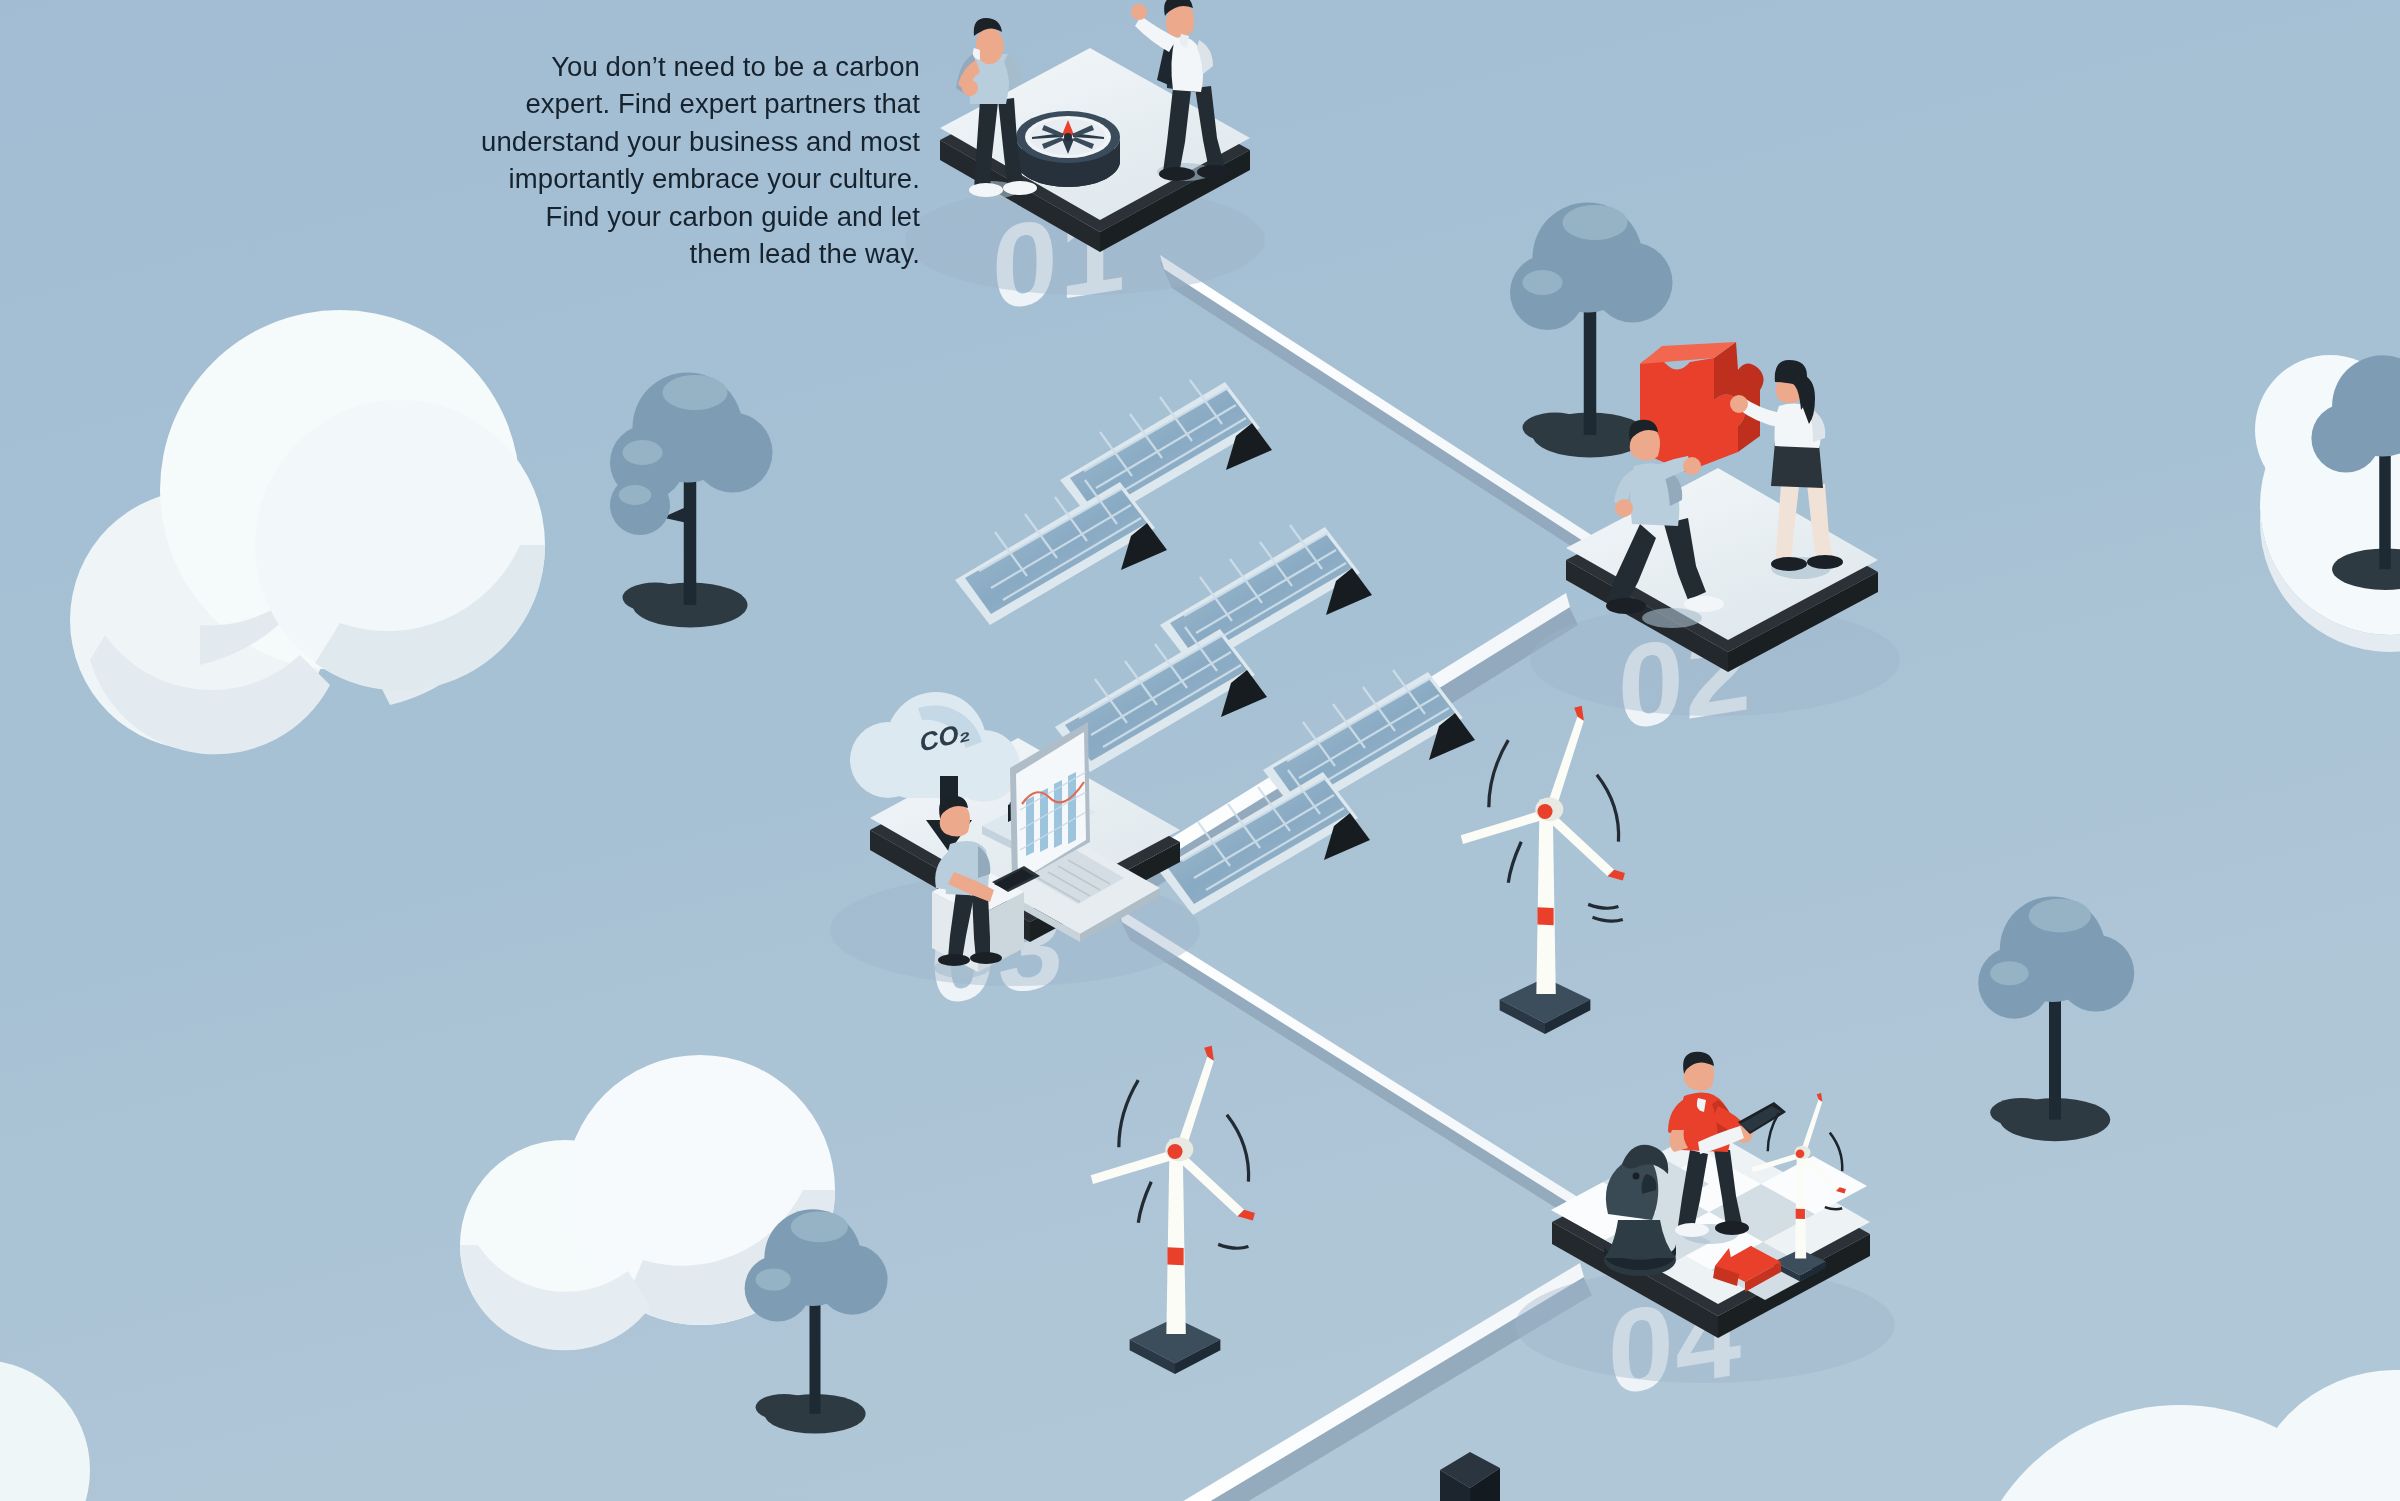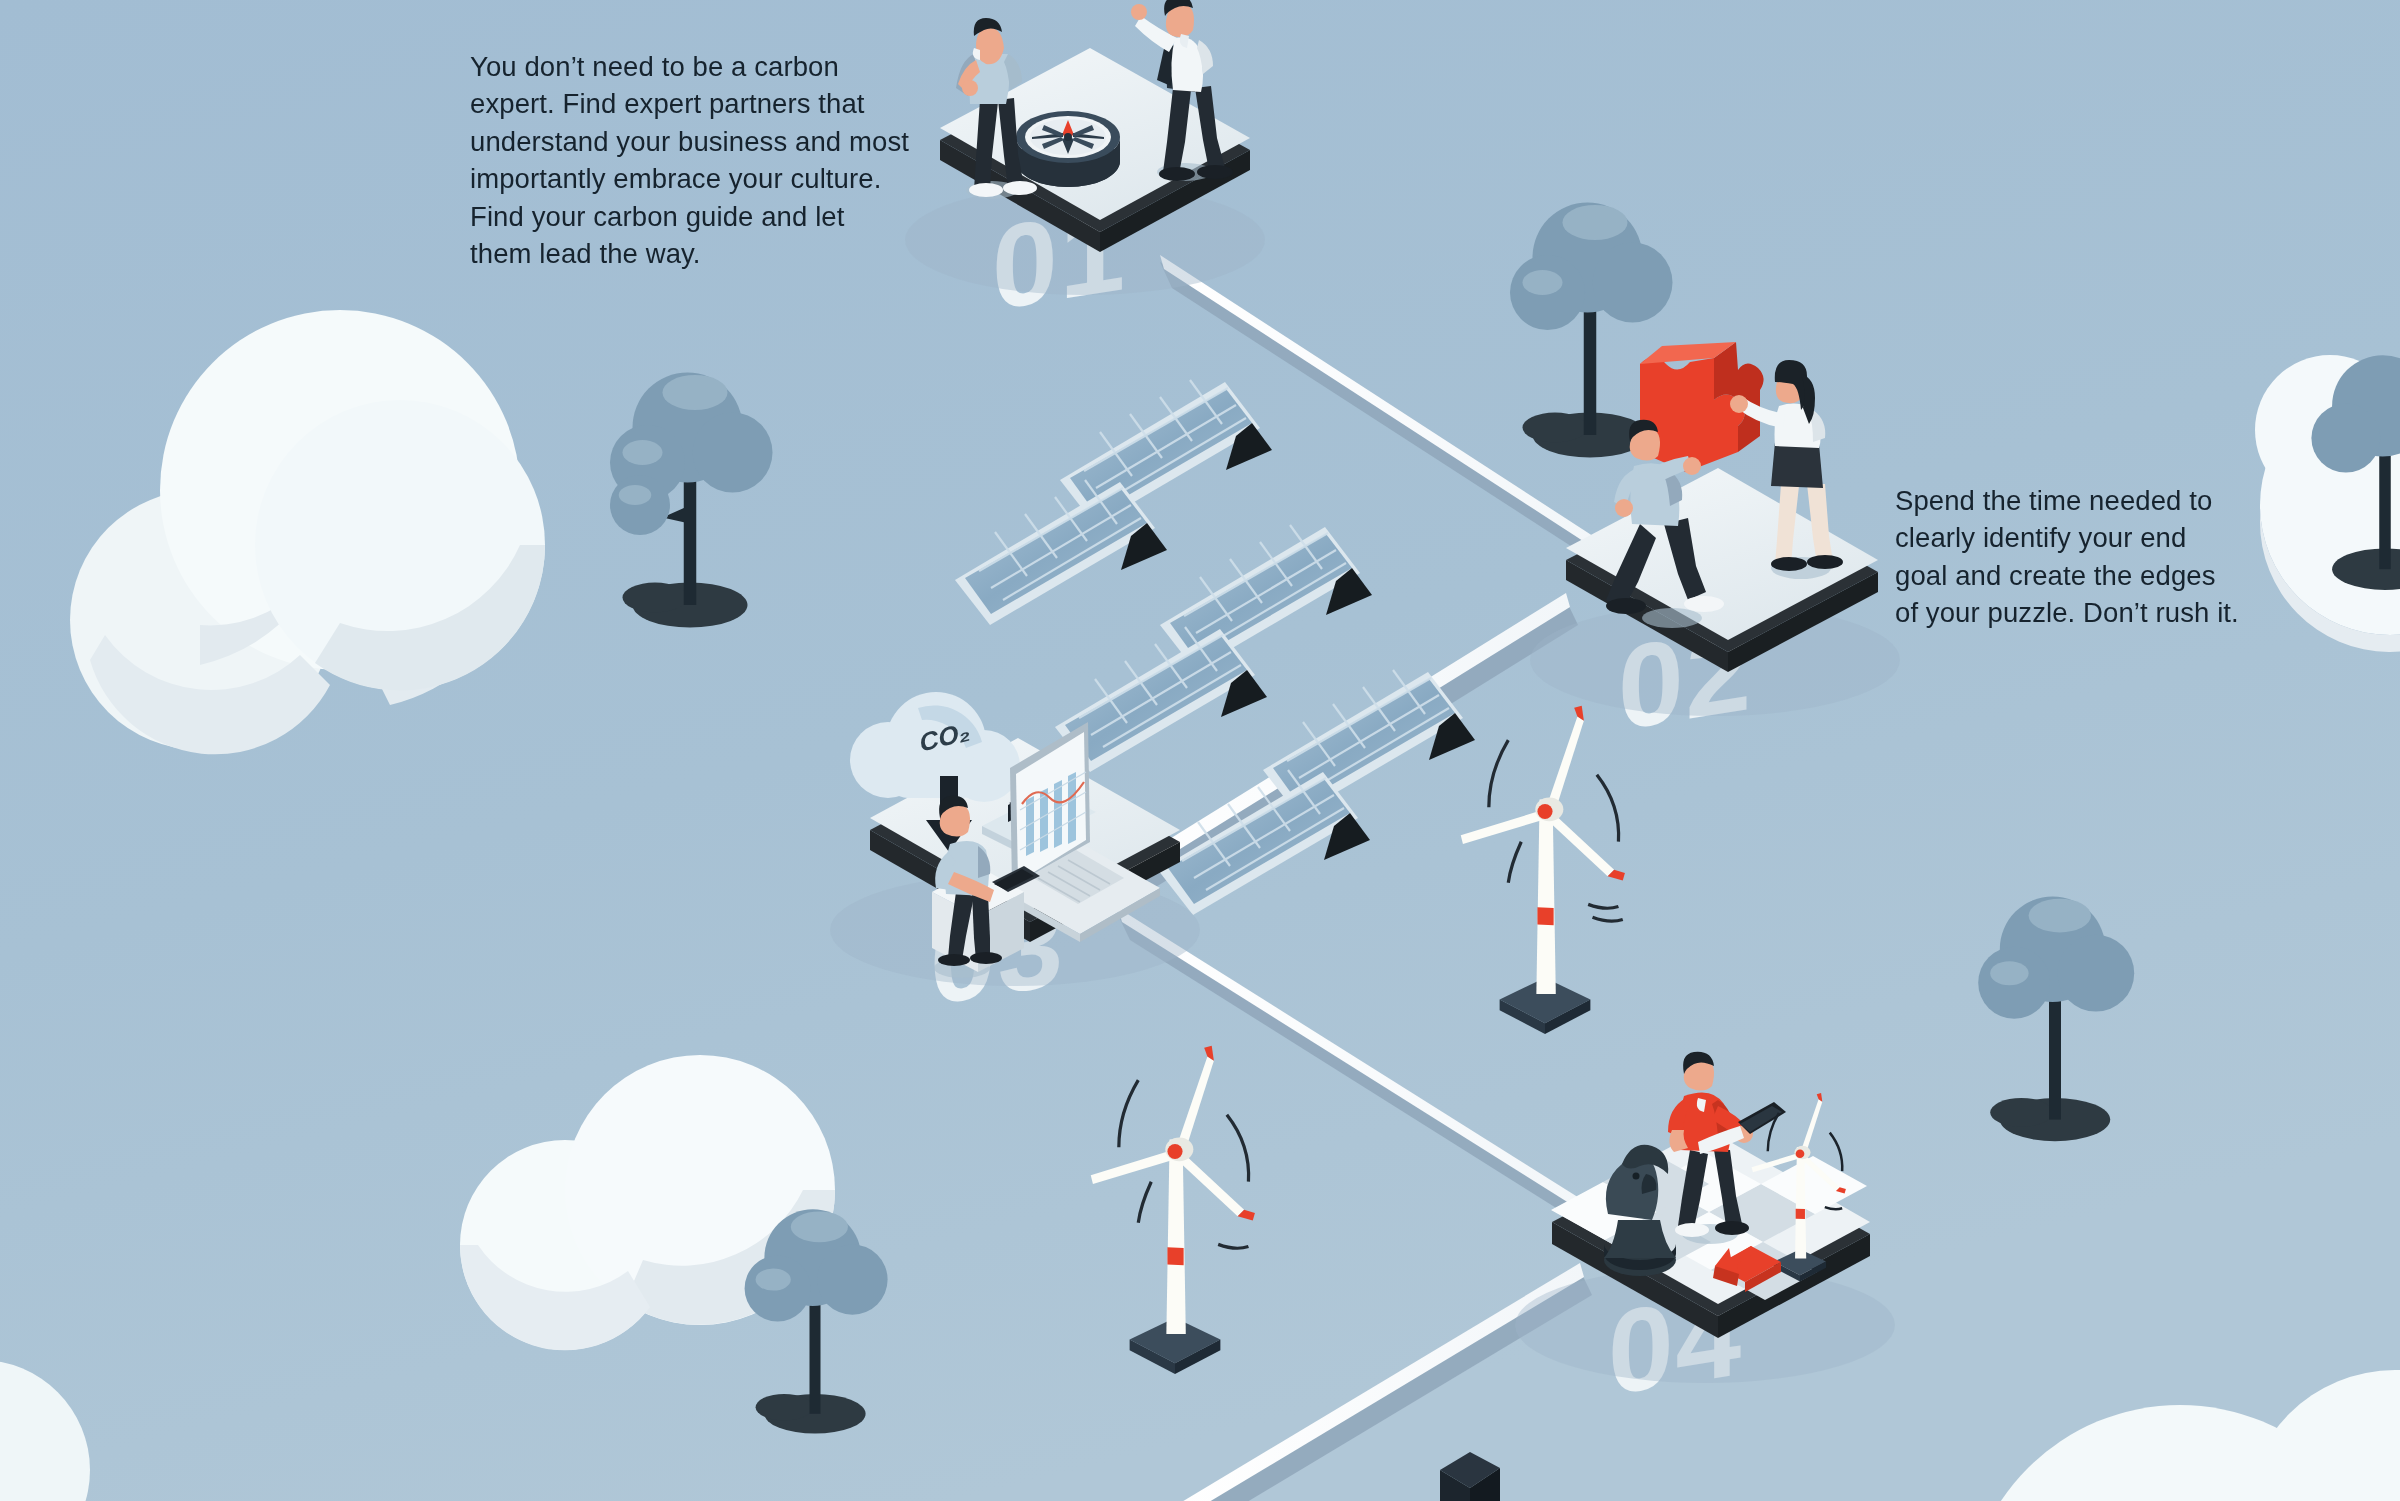--- a/index.html
+++ b/index.html
@@ -20,20 +20,21 @@
     width:2400px; height:1501px;
   }
   .callout{
     position:absolute;
     color:#16232E;
     font-size:27.5px;
     line-height:1.36;
     letter-spacing:.1px;
     white-space:pre-line;
     font-family:"Liberation Sans", sans-serif;
+    text-align:right;
   }
   #callout-01{ left:470px;  top:48px;   width:450px; }
   #callout-02{ left:1895px; top:482px;  width:400px; }
   #callout-03{ left:435px;  top:820px;  width:450px; }
   #callout-04{ left:1875px; top:1163px; width:420px; }
 </style>
 </head>
 <body>
 
 <div id="stage">
@@ -595,18 +596,14 @@
       <polygon points="1500,1468 1500,1501 1470,1501 1470,1488" fill="#131A20"></polygon>
     </g>
   </svg>
 
   <div class="callout" id="callout-01">You don’t need to be a carbon
 expert. Find expert partners that
 understand your business and most
 importantly embrace your culture.
 Find your carbon guide and let
 them lead the way.</div>
-  <div class="callout" id="callout-02">Spend the time needed to
-clearly identify your end
-goal and create the edges
-of your puzzle. Don’t rush it.</div>
 
 </div>
 
 </body></html>

